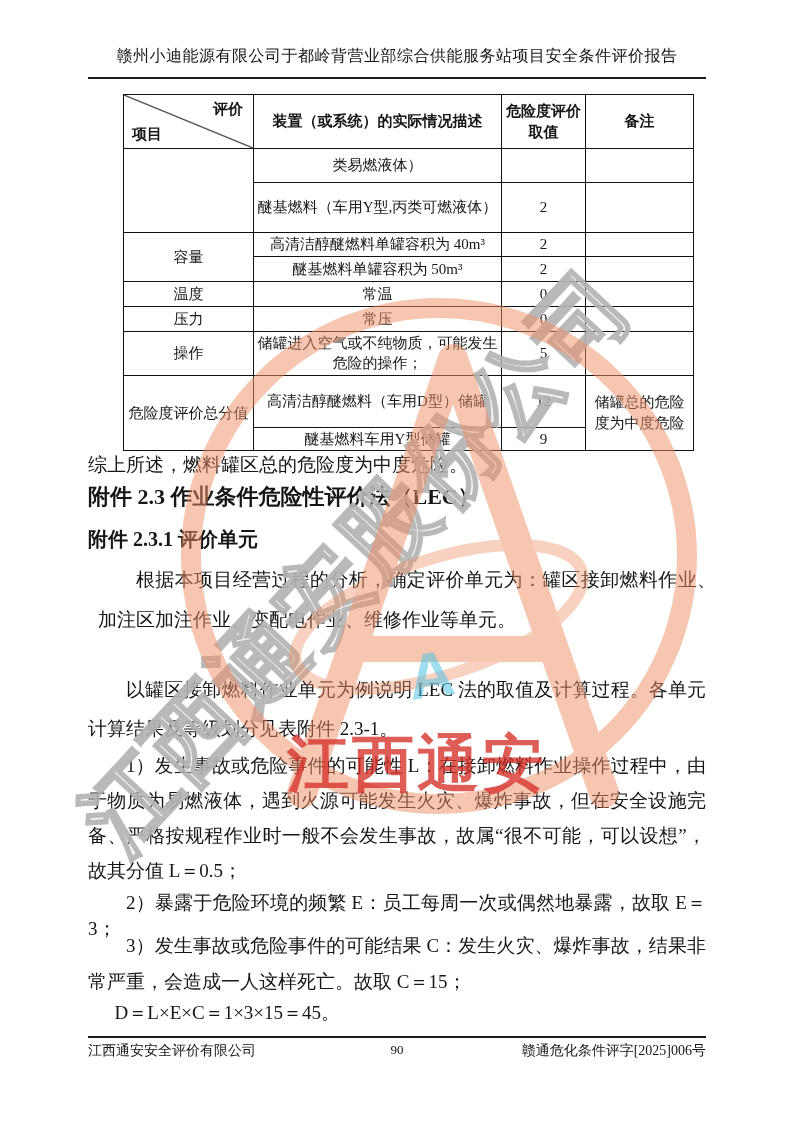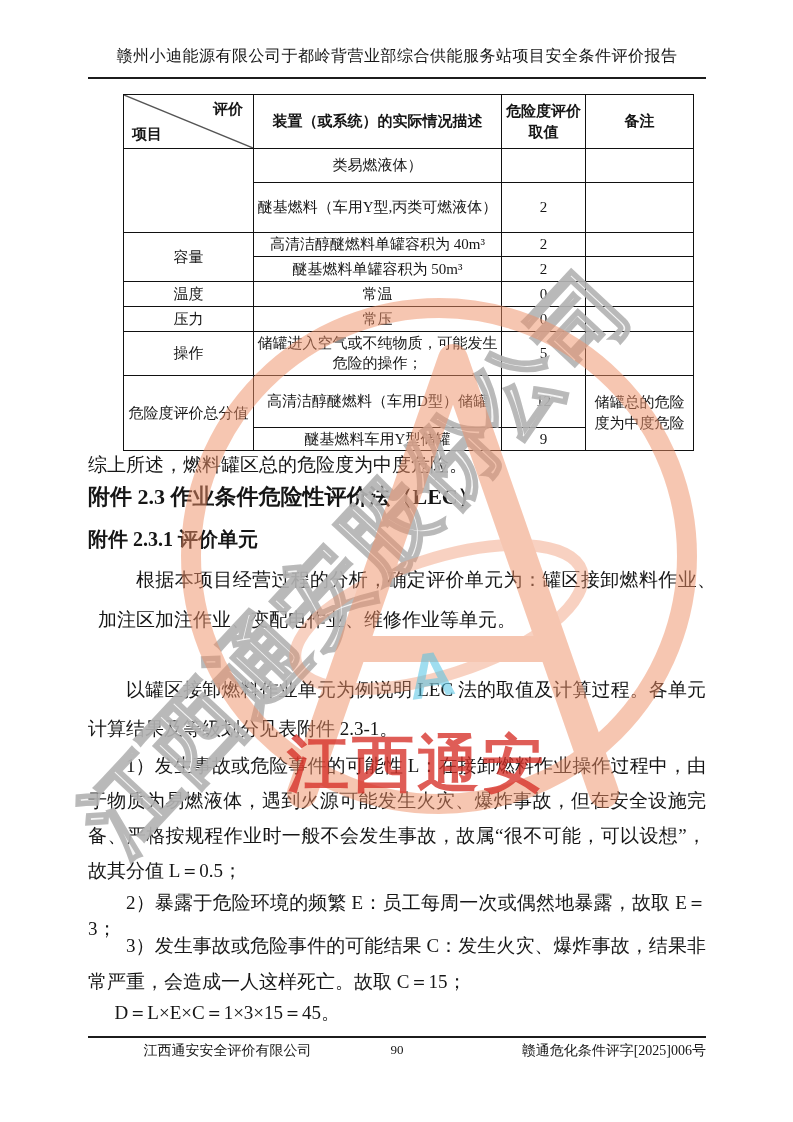--- a/index.html
+++ b/index.html
@@ -29,21 +29,21 @@
   .corner .tr{position:absolute;right:10px;top:4px;font-weight:bold;}
   .corner .bl{position:absolute;left:8px;bottom:4px;font-weight:bold;}
   
   .tb{position:absolute;left:88px;width:618px;text-align:justify;font-size:19px;}
   .tb.ind{text-indent:2em;}
   .hd{position:absolute;left:88px;width:640px;font-weight:bold;white-space:nowrap;
       font-family:"Liberation Serif","DejaVu Serif",serif;}
   
   .footer{position:absolute;left:88px;width:618px;top:1036px;border-top:2px solid #1c1c1c;
     display:flex;align-items:flex-start;padding-top:4px;font-size:14px;}
-  .footer .f-left{flex:1;text-align:center;}
+  .footer .f-left{flex:1;text-align:left;}
   .footer .f-mid{width:60px;text-align:center;font-size:13px;}
   .footer .f-right{flex:1;text-align:right;}
   
   .wm{pointer-events:none;}
   .wm-stamp{position:absolute;left:170px;top:287px;width:538px;height:538px;opacity:.5;}
   .wm-gray{position:absolute;left:100px;top:774px;font-size:92px;font-weight:bold;
     letter-spacing:2px;white-space:nowrap;transform:rotate(-47deg);transform-origin:0 50%;
     color:rgba(192,192,192,0.18);-webkit-text-stroke:2.5px rgba(178,178,178,0.9);
     font-family:"Liberation Sans","DejaVu Sans",sans-serif;}
   .wm-red{position:absolute;left:287px;top:722px;font-size:62px;font-weight:bold;

